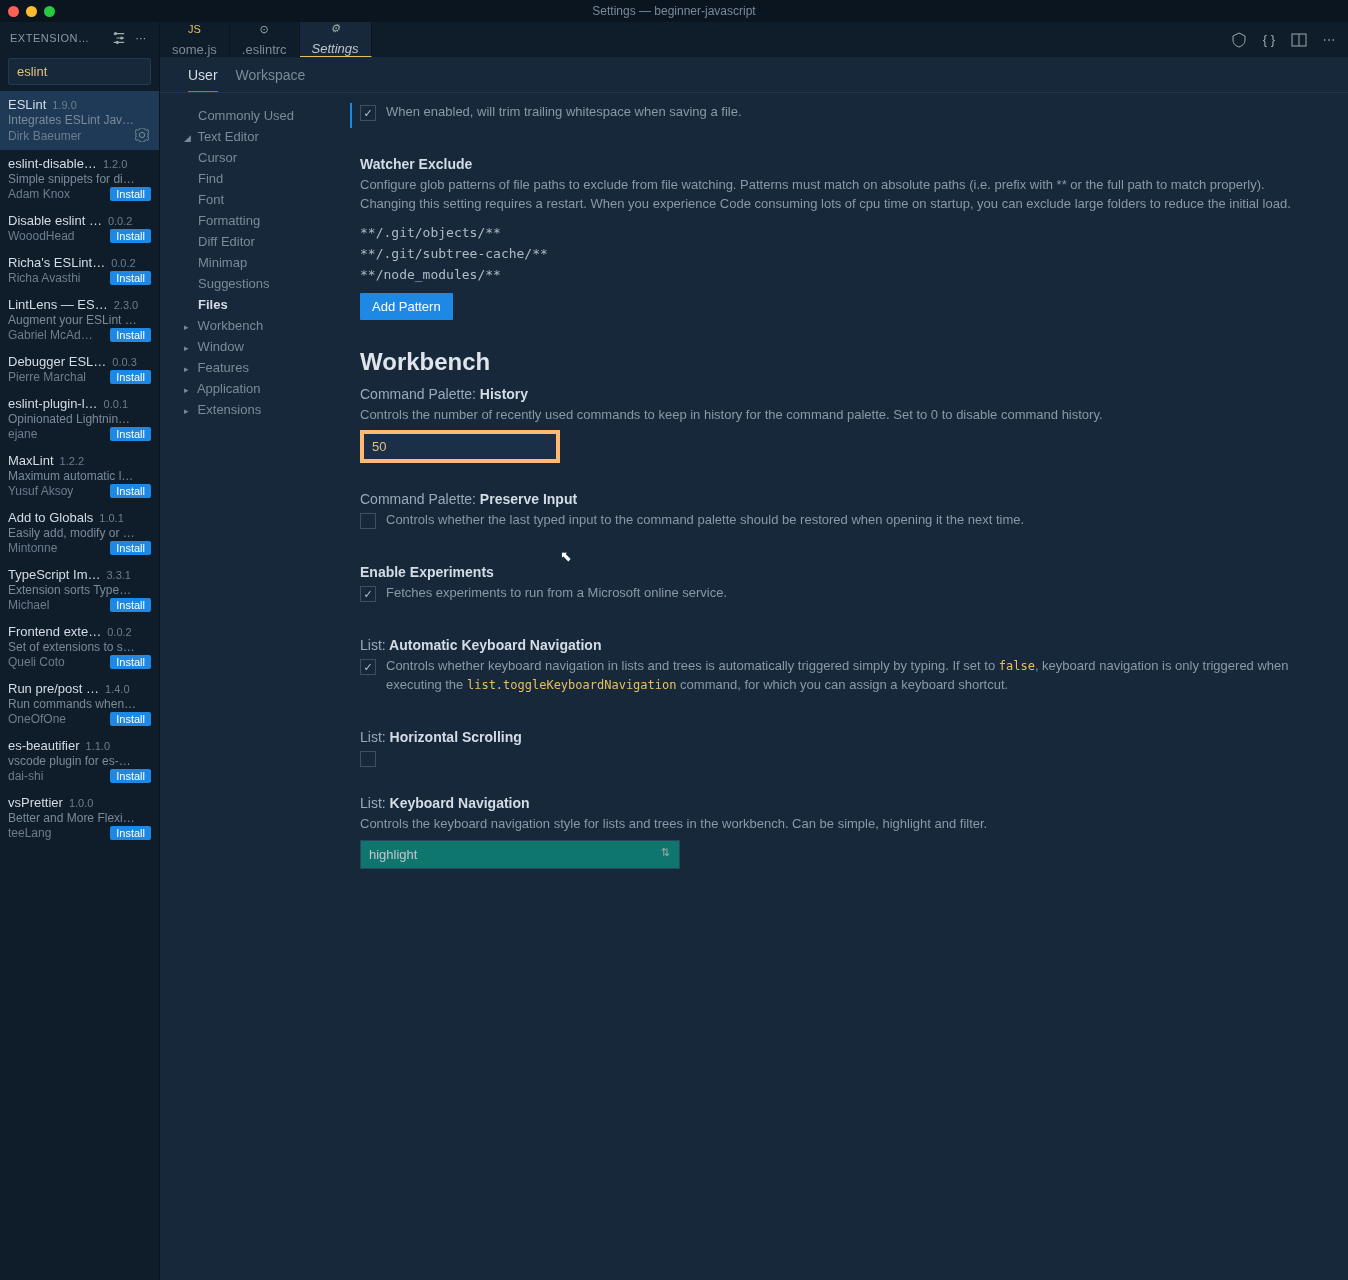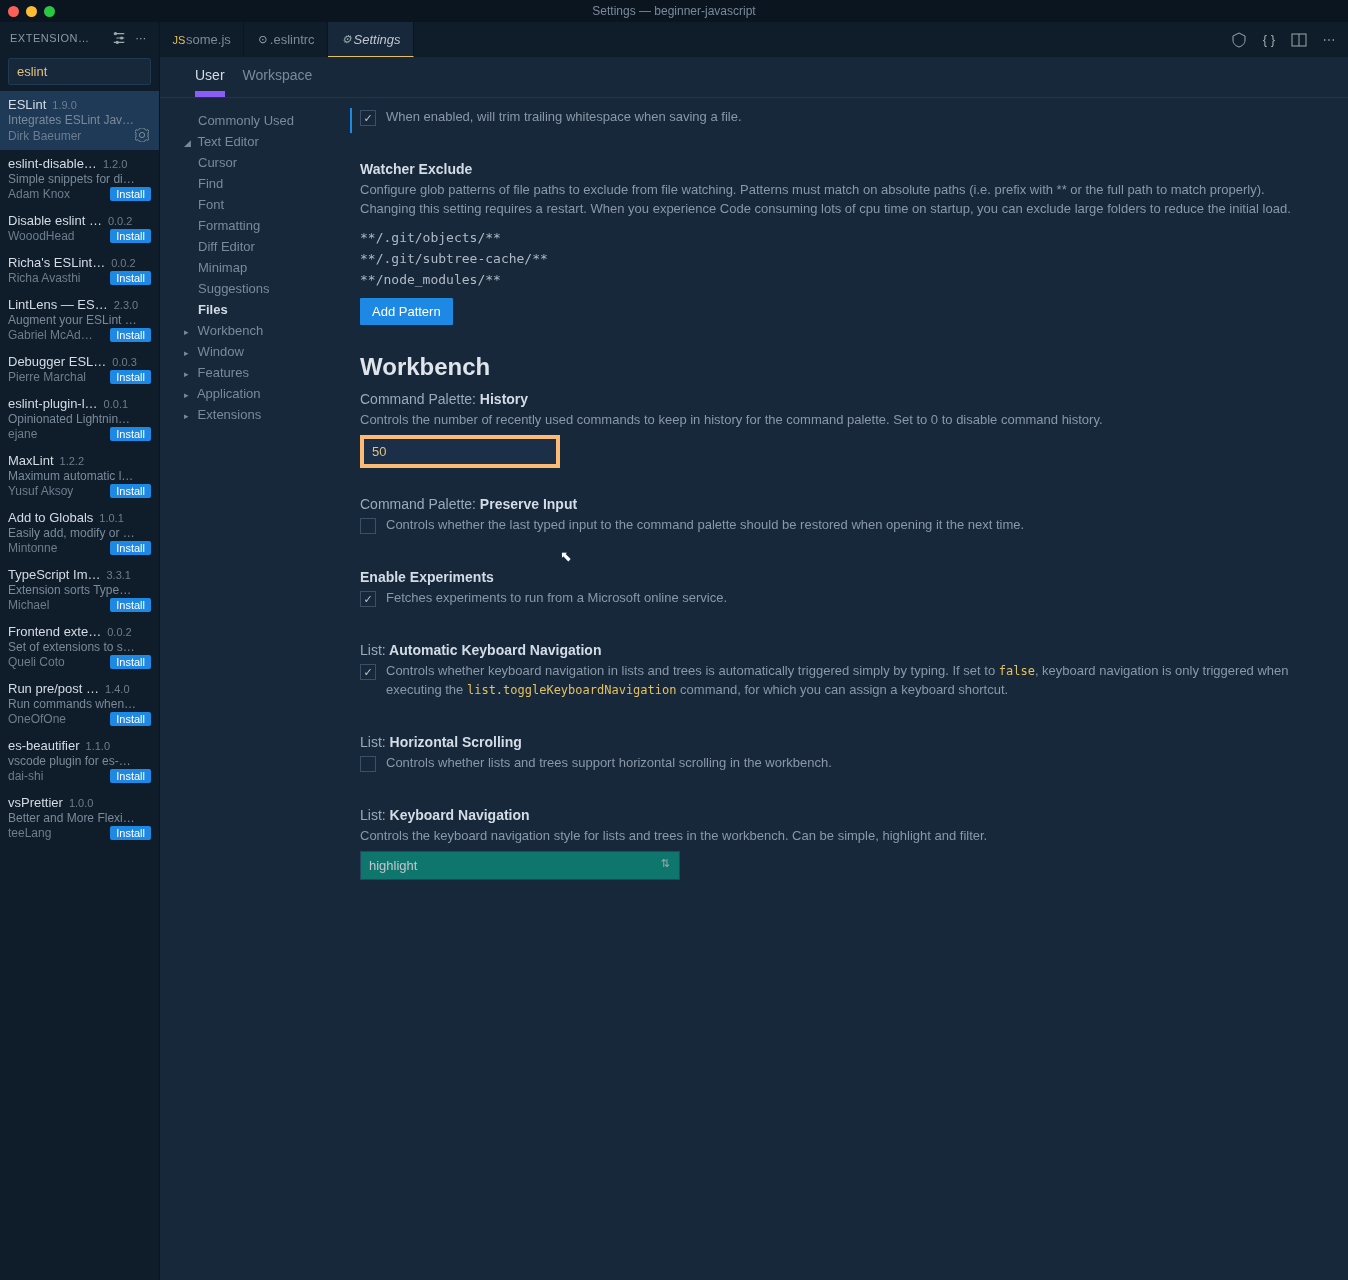--- a/index.html
+++ b/index.html
@@ -93,25 +93,27 @@
 .tabs {
   display:flex;
   height:35px;
   background:#0f1d2a;
   align-items:stretch;
 }
 .tab {
   display:flex;
   align-items:center;
   padding:0 12px;
+  gap:6px;
   color:#7a8a9a;
   font-size:13px;
   border-right:1px solid #0a1520;
   cursor:pointer;
   background:#0f1d2a;
+  flex-direction:column;
 }
 .tab.active {
   background:#16283a;
   color:#c0c5ce;
   border-bottom:1px solid #e6c05b;
   font-style:italic;
 }
 .tab .tab-icon { width:14px; height:14px; display:flex; align-items:center; justify-content:center; font-size:11px;}
 .tabs-spacer { flex:1; }
 .editor-actions { display:flex; align-items:center; gap:12px; padding:0 10px; color:#9aa;}
@@ -136,21 +138,21 @@
   height:2px;
   background:#e6c05b;
 }
 .scope-tabs {
   display:flex;
   gap:18px;
   padding:10px 28px 0;
   border-bottom:1px solid #223549;
 }
 .scope-tab { color:#7a8a9a; padding-bottom:8px; cursor:pointer; font-size:14px;}
-.scope-tab.active { color:#d4dce5; border-bottom:6px solid #8b5cf6;margin-left:7px; }
+.scope-tab.active { color:#d4dce5; border-bottom:1px solid #8b5cf6; }
 .settings-content { flex:1; display:flex; overflow:hidden; }
 .toc {
   width:180px;
   padding:12px 8px 12px 20px;
   overflow-y:auto;
   font-size:13px;
 }
 .toc-item { padding:3px 4px; color:#7a8a9a; cursor:pointer; white-space:nowrap;}
 .toc-item.bold { color:#d4dce5; font-weight:600; }
 .toc-item.sub { padding-left:18px; }
@@ -489,21 +491,20 @@
             </div>
           </div>
 
           <div class="setting">
             <div class="setting-title">
               <span class="scope">List:</span>
               <span>Horizontal Scrolling</span>
             </div>
             <div class="check-row">
               <div class="checkbox"></div>
-              <div class="setting-desc">Controls whether lists and trees support horizontal scrolling in the workbench.</div>
             </div>
           </div>
 
           <div class="setting">
             <div class="setting-title">
               <span class="scope">List:</span>
               <span>Keyboard Navigation</span>
             </div>
             <div class="setting-desc">Controls the keyboard navigation style for lists and trees in the workbench. Can be simple, highlight and filter.</div>
             <div class="select-wrap">

